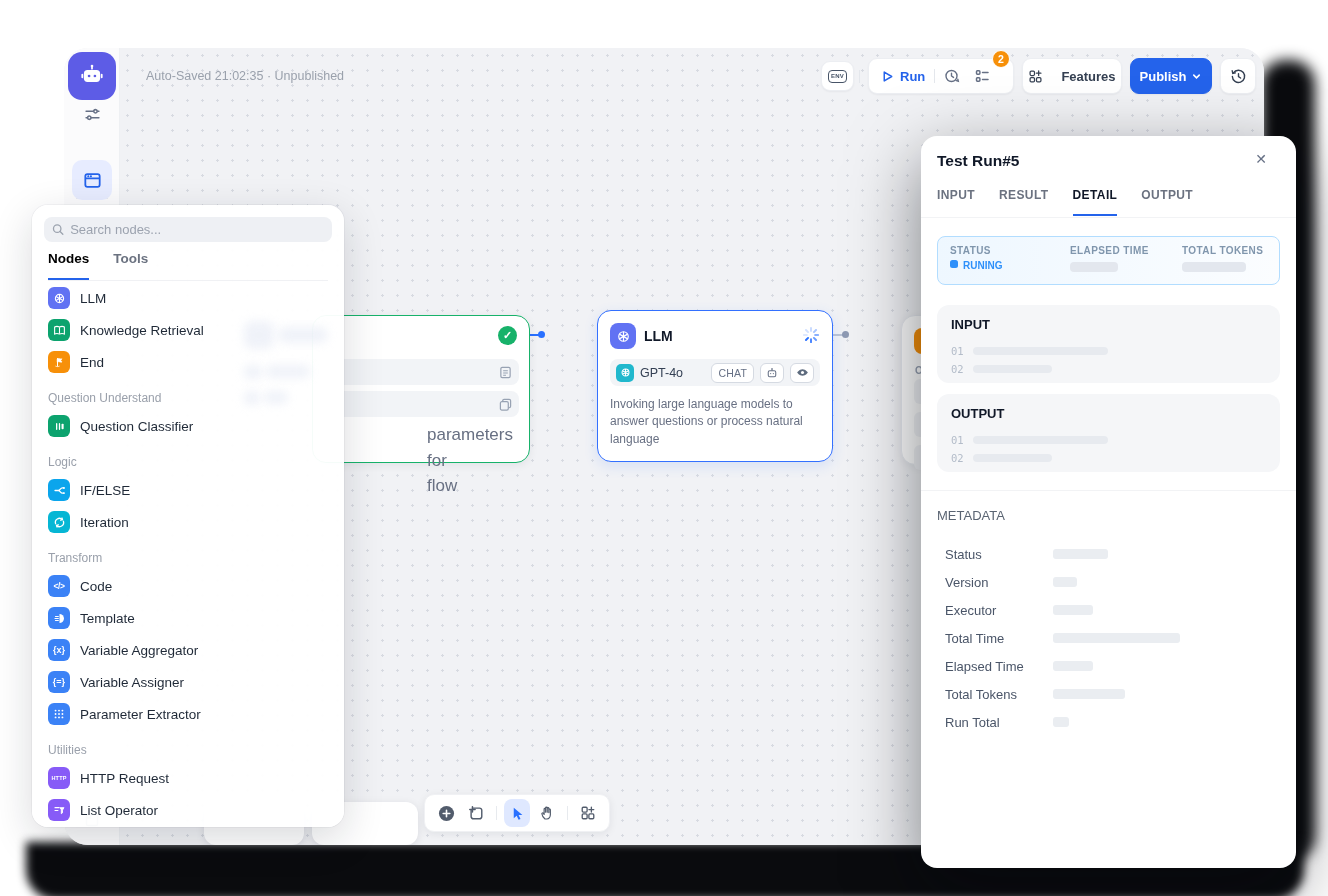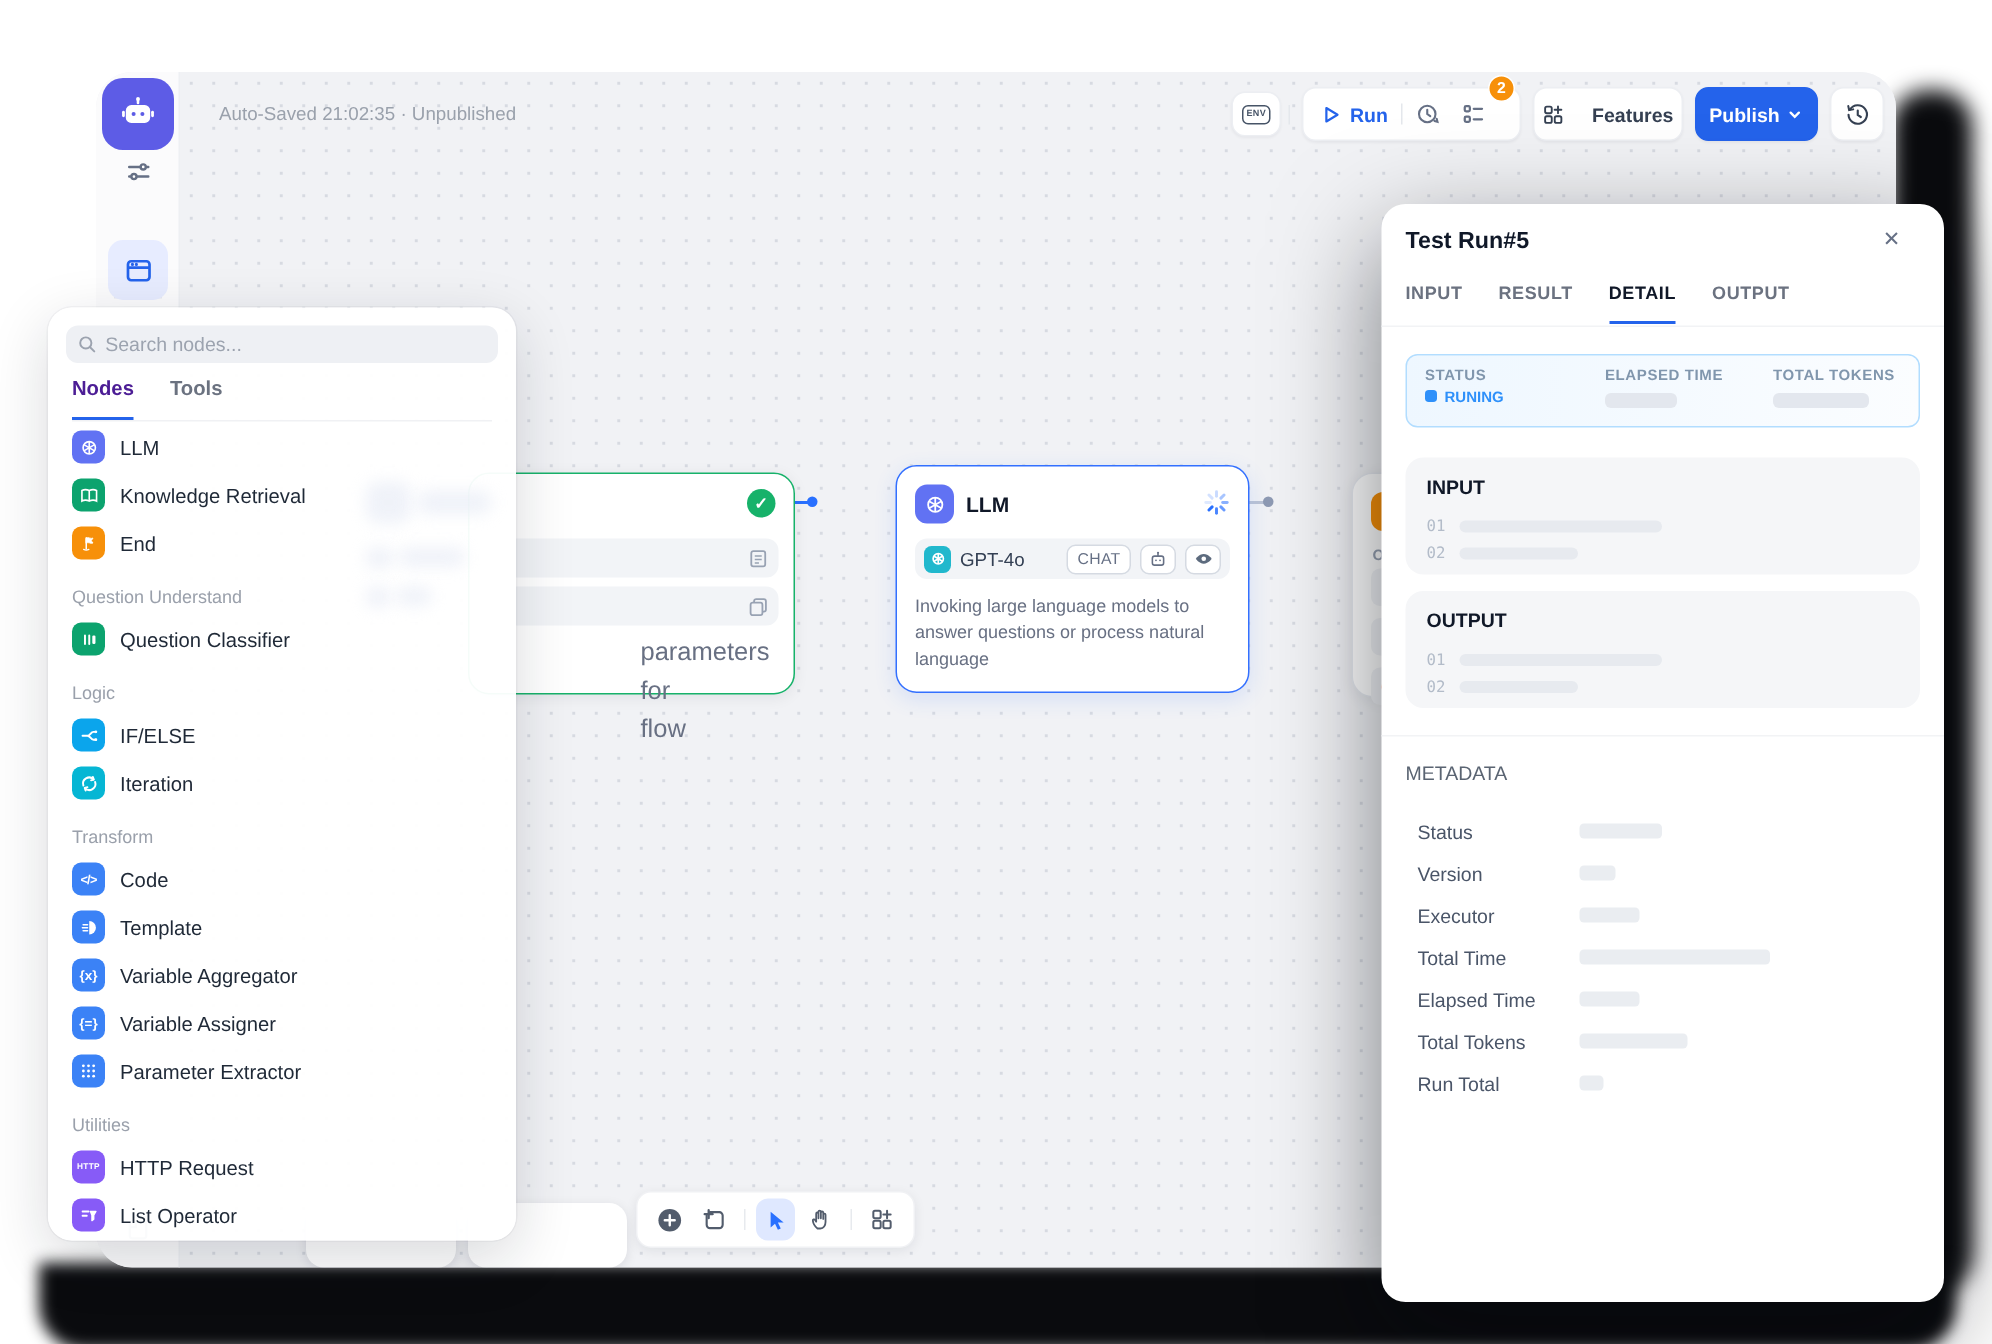--- a/index.html
+++ b/index.html
@@ -107,21 +107,21 @@
                 border-radius:16px; box-shadow:0 12px 40px rgba(16,24,40,.16),0 0 0 1px rgba(16,24,40,.04); }
   .ghost { position:absolute; filter:blur(5px); background:#e3e8f4; opacity:.55; }
   .search-box { position:absolute; left:12px; top:12px; width:288px; height:25px; background:#eef0f4;
                 border-radius:8px; display:flex; align-items:center; padding:0 8px; gap:6px; }
   .search-box input { border:none; outline:none; background:transparent; font-size:13px;
                       color:#344054; width:100%; font-family:"Liberation Sans", sans-serif; }
   .search-box input::placeholder { color:#9ca3af; }
   .np-tabs { position:absolute; left:16px; top:46px; right:16px; height:30px; display:flex; gap:24px;
              border-bottom:1px solid #f0f1f4; width:280px; }
   .np-tab { font-size:13.5px; font-weight:600; color:#6b7280; padding-bottom:8px; cursor:pointer; }
-  .np-tab.active { color:#4c1d95; border-bottom:2px solid #2463eb; }
+  .np-tab.active { color:#000000; border-bottom:2px solid #2463eb; }
   .np-list { position:absolute; left:8px; top:77px; right:8px; }
   .np-item { height:32px; display:flex; align-items:center; gap:10px; padding:0 8px;
              border-radius:8px; cursor:pointer; }
   .np-item-label { font-size:13.5px; font-weight:500; color:#1f2937; }
   .np-ic { width:22px; height:22px; border-radius:6px; display:flex; align-items:center;
            justify-content:center; flex-shrink:0; color:#fff; }
   .np-header { height:24px; margin-top:8px; display:flex; align-items:center; padding:0 8px;
                font-size:12px; color:#9aa0ab; }
   .g-code::after { content:"</>"; font-size:8.5px; font-weight:700; color:#fff; letter-spacing:-.5px; }
   .g-varx::after { content:"{x}"; font-size:9px; font-weight:700; color:#fff; }

